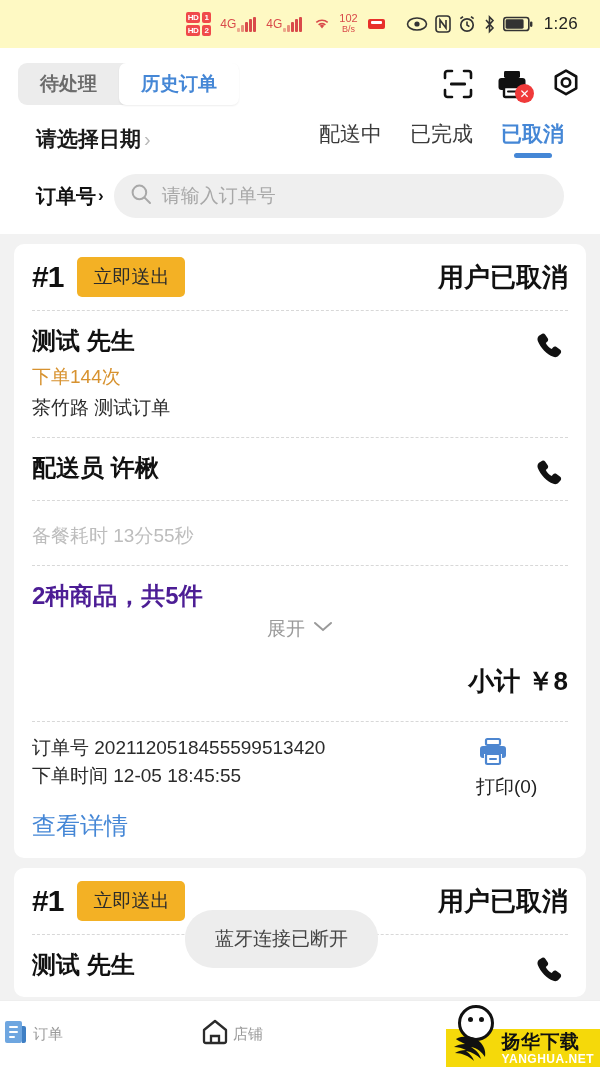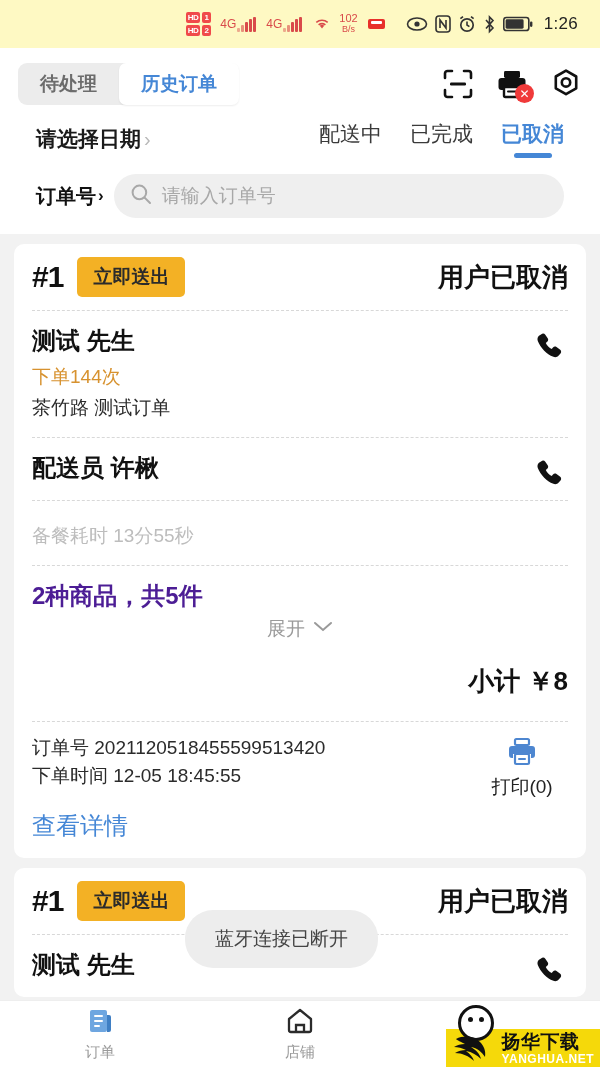--- a/index.html
+++ b/index.html
@@ -87,21 +87,21 @@
     display: flex; align-items: center; padding: 0 16px; gap: 10px;
   }
   .searchbox .ph { font-size: 19px; color: #a8a8a8; }
 
   
   .list { padding: 0 14px; }
   .card { background: #fff; border-radius: 10px; margin-top: 10px; padding: 0 18px; }
   .cardhead { display: flex; align-items: center; height: 66px; }
   .ordnum { font-size: 30px; font-weight: 800; color: #111; letter-spacing: -1px; }
   .sendnow {
-    background: #f3b125; color: #2b2b2b; font-size: 19px; font-weight: 700;
+    background: #f3b125; color: #2b2b2b; font-size: 19px; font-weight: 400;
     border-radius: 5px; padding: 7px 16px; margin-left: 14px;
   }
   .cancelled { margin-left: auto; font-size: 26px; font-weight: 800; color: #111; }
   .dashed { border-top: 1px dashed #d8d8d8; }
   .sect { padding: 14px 0 16px 0; position: relative; }
   .nameline { font-size: 24px; font-weight: 800; color: #111; }
   .ordercount { font-size: 19px; color: #d7922f; margin-top: 7px; }
   .addr { font-size: 19px; color: #2b2b2b; margin-top: 5px; }
   .phone-ico { position: absolute; right: 2px; top: 18px; }
   .courier { font-size: 24px; font-weight: 800; color: #111; }
@@ -111,37 +111,37 @@
   .goodsline { font-size: 24px; font-weight: 800; color: #4c1d95; }
   .expand {
     display: flex; align-items: flex-start; justify-content: center; gap: 8px;
     font-size: 19px; color: #9a9a9a; margin-top: 4px;
   }
   .subtotal { text-align: right; font-size: 26px; font-weight: 800; color: #111; margin-top: 22px; margin-bottom: 6px; }
   .footer { display: flex; align-items: flex-start; padding: 12px 0 16px 0; }
   .finfo { flex: 1; }
   .finfo .l { font-size: 19px; color: #2b2b2b; line-height: 28px; }
   .detail-link { font-size: 24px; color: #4587d6; margin-top: 20px; }
-  .printbtn { width: 92px; text-align: center; color: #4d86d0; padding-top: 2px; }
+  .printbtn { width: 92px; color: #4d86d0; padding-top: 2px; }
   .printbtn .lbl { font-size: 19px; color: #222; margin-top: 2px; }
 
   
   .toast {
     position: absolute; left: 185px; top: 910px;
     background: #ededed; color: #444; font-size: 19px;
     padding: 16px 30px; border-radius: 28px; z-index: 20;
   }
 
   
   .tabbar {
     position: absolute; left: 0; bottom: 0; width: 600px; height: 67px;
     background: #fff; border-top: 1px solid #eee;
     display: flex; align-items: center;
   }
-  .tabitem { flex: 1; display: flex; flex-direction: column; align-items: center; gap: 3px; }
+  .tabitem { flex: 1; display: flex; flex-direction: row; align-items: center; gap: 3px; }
   .tablabel { font-size: 15px; color: #9a9a9a; }
   .tabitem.active .tablabel { color: #9a9a9a; }
   .watermark {
     position: absolute; right: 0; bottom: 0; display: flex; align-items: center;
     background: #f5d90a; height: 38px; padding-right: 6px; margin-top: 16px;
   }
   .wm-face {
     position: absolute; left: 12px; bottom: 26px; width: 36px; height: 36px;
     background: #fff; border: 3px solid #111; border-radius: 50%;
   }

